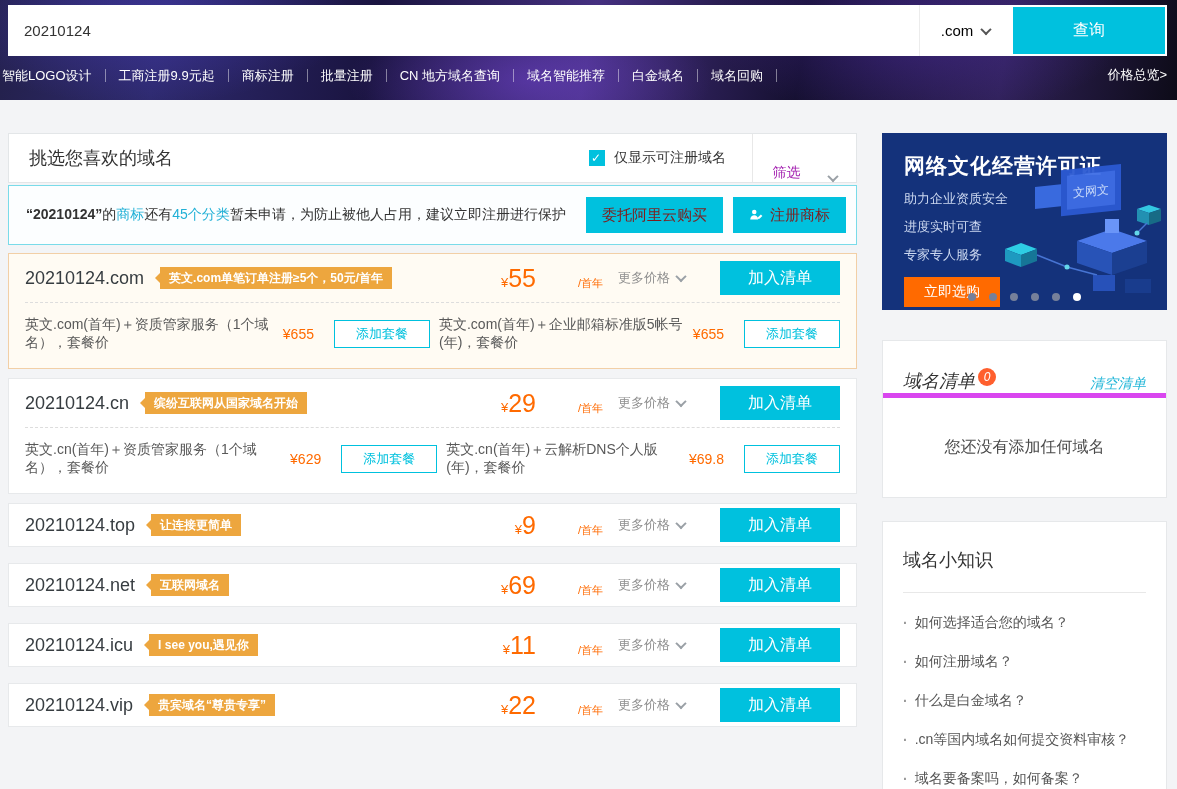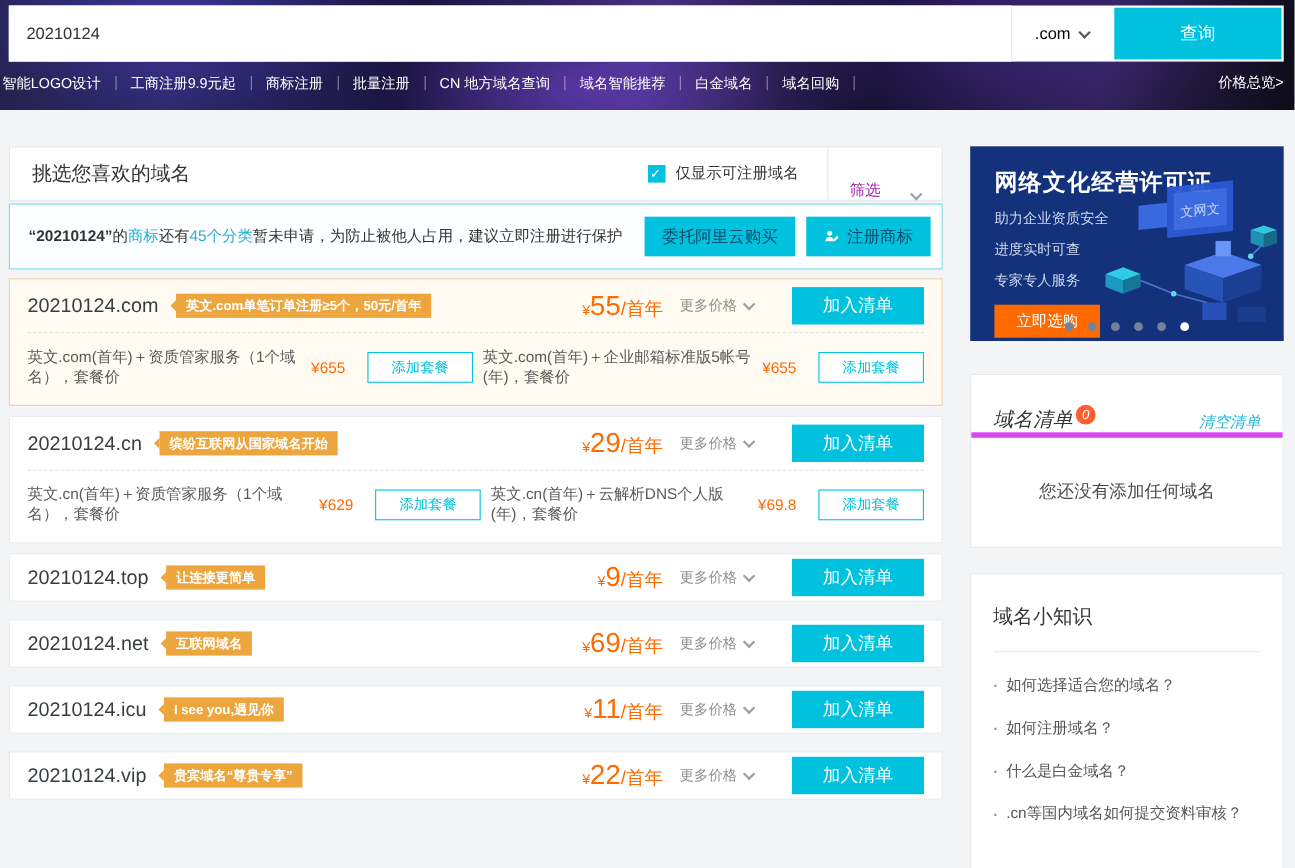--- a/index.html
+++ b/index.html
@@ -41,34 +41,34 @@
   .checkbox::after{ content:"✓"; position:absolute; left:2px; top:1px; color:#fff; font-size:12px; font-weight:bold; }
   .filter-btn{ width:104px; height:100%; border-left:1px solid #e8e8e8; display:flex; align-items:flex-end; justify-content:center; gap:28px; font-size:14px; color:#a21caf; cursor:pointer; }
   .filter-btn .chev, .more .chev{ border-color:#9aa0a6; }
 
   
   .notice{ background:#fcfeff; border:1px solid #79dbe9; height:60px; display:flex; align-items:center; padding:0 10px 0 17px; margin-bottom:8px; }
   .notice-text{ font-size:14px; color:#333; }
   .bold{ font-weight:bold; }
   .link{ color:#21b0d6; cursor:pointer; }
   .notice-btns{ margin-left:auto; display:flex; gap:10px; }
-  .btn-solid{ height:36px; background:#00c1de; color:#0c4a6e; font-size:15px; display:flex; align-items:center; justify-content:center; padding:0 16px; cursor:pointer; gap:7px; }
+  .btn-solid{ height:36px; background:#00c1de; color:#7f1d1d; font-size:15px; display:flex; align-items:center; justify-content:center; padding:0 16px; cursor:pointer; gap:7px; }
 
   
   .d-block{ background:#fff; border:1px solid #e7e9eb; padding:0 16px; margin-bottom:9px; }
   .d-block.featured{ background:#fffbf3; border-color:#f2cfa6; }
   .d-row-single{ background:#fff; border:1px solid #e7e9eb; padding:0 16px; height:44px; display:flex; align-items:center; margin-bottom:16px; }
   .row-main{ height:48px; display:flex; align-items:center; }
   .dname{ font-size:18px; color:#373d41; }
   .badge{ background:#eda63e; color:#fff; font-size:12px; font-weight:bold; height:22px; line-height:22px; padding:0 9px; margin-left:16px; position:relative; white-space:nowrap; }
   .badge::before{ content:""; position:absolute; left:-5px; top:6px; border-top:5px solid transparent; border-bottom:5px solid transparent; border-right:5px solid #eda63e; }
   .price{ margin-left:auto; color:#ff6a00; display:flex; align-items:baseline; }
   .cur{ font-size:13px; }
   .amt{ font-size:25px; }
-  .unit{ font-size:17px; }
+  .unit{ font-size:11px;padding-left:42px; }
   .more{ display:flex; align-items:center; color:#8f8f8f; font-size:13px; margin-left:15px; width:88px; cursor:pointer; }
   .more .chev{ width:8px; height:8px; margin-left:7px; }
   .btn-add{ width:120px; height:34px; background:#00c1de; color:#fff; font-size:16px; display:flex; align-items:center; justify-content:center; margin-left:14px; cursor:pointer; flex:0 0 auto; }
 
   .pkg-area{ border-top:1px dashed #ddd; padding:13px 0 16px; display:flex; flex-direction:row; gap:9px; }
   .pkg-row{ display:flex; align-items:center; justify-content:flex-end; }
   .pkg-label{ font-size:14px; color:#595959; }
   .pkg-price{ color:#ff6a00; font-size:14px; margin-left:7px; }
   .btn-pkg{ width:96px; height:28px; margin-left:20px; background:#fff; border:1px solid #00c1de; color:#00c1de; font-size:13px; display:flex; align-items:center; justify-content:center; cursor:pointer; flex:0 0 auto; }
 
@@ -326,16 +326,17 @@
       <div class="cart-body">您还没有添加任何域名</div>
     </div>
 
     <div class="tips">
       <div class="tips-title">域名小知识</div>
       <hr class="tips-sep">
       <div class="tip">如何选择适合您的域名？</div>
       <div class="tip">如何注册域名？</div>
       <div class="tip">什么是白金域名？</div>
       <div class="tip">.cn等国内域名如何提交资料审核？</div>
+      <div class="tip">域名要备案吗，如何备案？</div>
     </div>
 
   </div>
 </div>
 
 </body></html>

